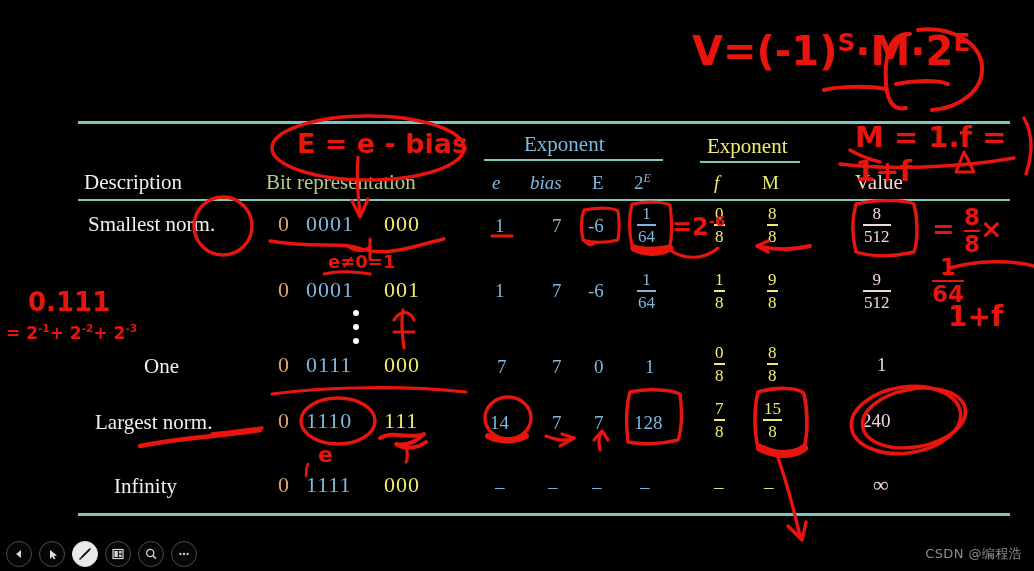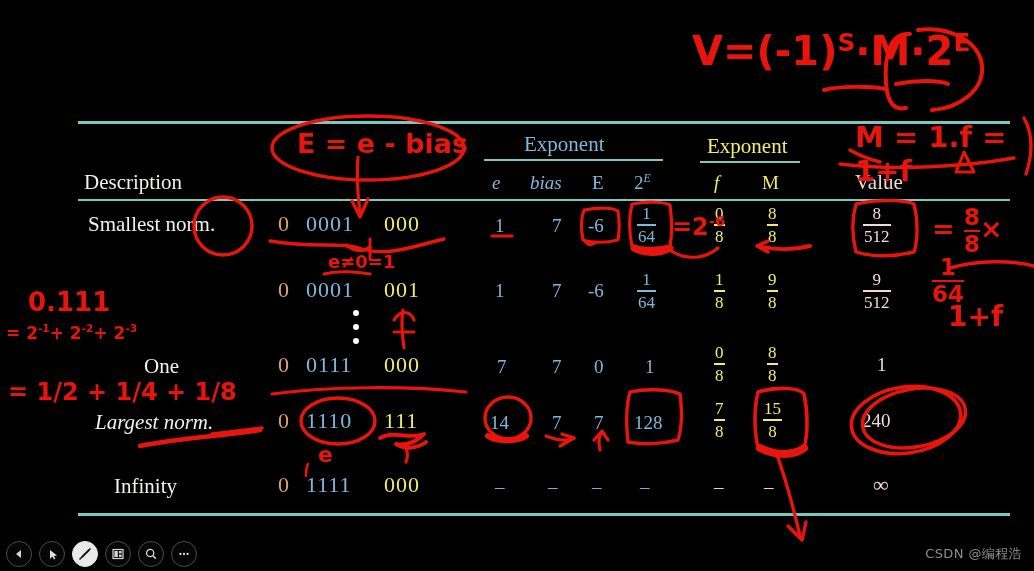--- a/index.html
+++ b/index.html
@@ -87,20 +87,21 @@
   <div class="rule thick" style="left:78px;top:121px;width:932px;"></div>
   <div class="rule thin" style="left:78px;top:199px;width:932px;"></div>
   <div class="rule thick" style="left:78px;top:513px;width:932px;"></div>
   <div class="subrule" style="left:484px;top:159px;width:179px;"></div>
   <div class="subrule" style="left:700px;top:161px;width:100px;"></div>
 
   <div class="cell hdr c-blue" style="left:524px;top:132px;">Exponent</div>
   <div class="cell hdr c-yellow" style="left:707px;top:134px;">Exponent</div>
 
   <div class="cell desc c-white" style="left:84px;top:170px;text-align:center;">Description</div>
+  <div class="cell desc c-green" style="left:266px;top:170px;">Bit representation</div>
   <div class="cell subhdr c-blue" style="left:492px;top:172px;">e</div>
   <div class="cell subhdr c-blue" style="left:530px;top:172px;">bias</div>
   <div class="cell subhdr c-blue up" style="left:592px;top:172px;">E</div>
   <div class="cell subhdr c-blue up" style="left:634px;top:172px;"><span>2</span><span class="sup" style="font-style:italic;">E</span></div>
   <div class="cell subhdr c-yellow" style="left:714px;top:172px;">f</div>
   <div class="cell subhdr c-yellow up" style="left:762px;top:172px;">M</div>
   <div class="cell hdr c-pink" style="left:855px;top:170px;">Value</div>
 
   <div>
     <div class="cell desc c-white" style="left:88px;top:212px;">Smallest norm.</div>
@@ -183,21 +184,21 @@
     </div>
     <div class="frac f-yellow" style="left:766px;top:344px;color:#f2ec6a;">
       <span class="n">8</span>
         <span class="bar"></span>
         <span class="d">8</span>
     </div>
     <div class="cell val c-pink" style="left:877px;top:354px;">1</div>
   </div>
 
   <div>
-    <div class="cell desc c-white" style="left:95px;top:410px;font-style:italic;">Largest norm.</div>
+    <div class="cell desc c-white" style="left:95px;top:410px;">Largest norm.</div>
     <div class="cell bits c-orange" style="left:278px;top:408px;">0</div>
     <div class="cell bits c-blue" style="left:306px;top:408px;">1110</div>
     <div class="cell bits c-yellow" style="left:384px;top:408px;">111</div>
     <div class="cell val c-blue" style="left:490px;top:412px;">14</div>
     <div class="cell val c-blue" style="left:552px;top:412px;">7</div>
     <div class="cell val c-blue" style="left:594px;top:412px;">7</div>
     <div class="cell val c-blue" style="left:634px;top:412px;">128</div>
     <div class="frac f-yellow" style="left:713px;top:400px;color:#f2ec6a;">
       <span class="n">7</span>
         <span class="bar"></span>
@@ -300,21 +301,20 @@
   <svg class="ink-svg" style="left:388px;top:308px;width:36px;height:44px;">
     <path d="M16,40 C14,26 13,12 15,2" stroke-width="3.2"></path>
     <path d="M6,12 C12,2 22,2 26,12" stroke-width="3.2"></path>
     <path d="M6,24 L26,24" stroke-width="3"></path>
   </svg>
 
   <div class="hw" style="position:absolute;left:28px;top:287px;font-size:26px;">0.111</div>
   <div class="hw sl" style="position:absolute;left:6px;top:322px;font-size:17px;">
     <span>=  2</span><span class="sup">-1</span><span>+ 2</span><span class="sup">-2</span><span>+ 2</span><span class="sup">-3</span>
   </div>
-  <div class="hw sl" style="position:absolute;left:8px;top:378px;font-size:24px;">= 1/2 + 1/4 + 1/8</div>
 
   <svg class="ink-svg" style="left:138px;top:428px;width:130px;height:26px;">
     <path d="M2,18 C40,10 86,8 122,2" stroke-width="4.5"></path>
     <path d="M74,6 C92,4 110,2 124,0" stroke-width="3.4"></path>
   </svg>
 
   <svg class="ink-svg" style="left:296px;top:396px;width:84px;height:56px;">
     <ellipse cx="42" cy="25" rx="37" ry="23" stroke-width="3.4"></ellipse>
   </svg>
   <div class="hw" style="position:absolute;left:318px;top:442px;font-size:22px;">e</div>

